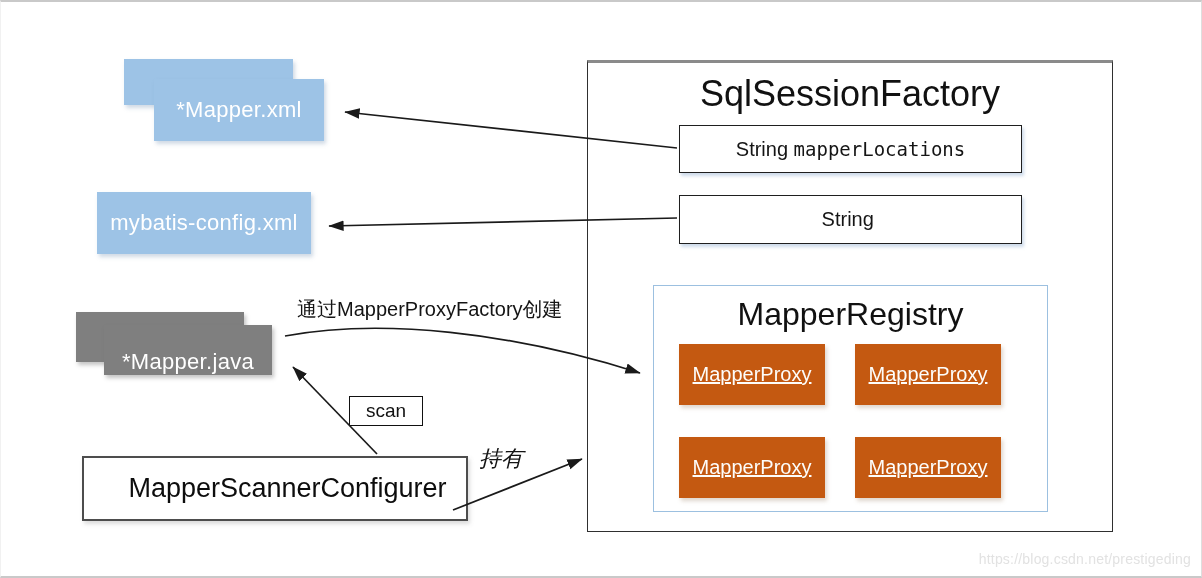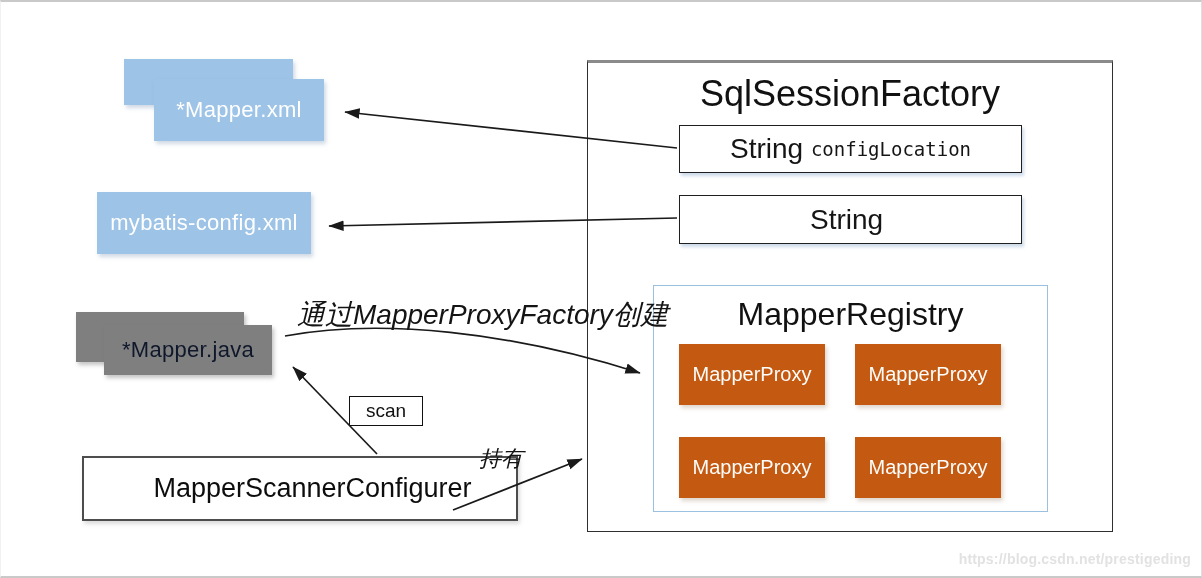--- a/index.html
+++ b/index.html
@@ -5,38 +5,38 @@
   html,body{margin:0;padding:0;background:#fff;}
   #canvas{
     position:relative;width:1200px;height:574px;background:#ffffff;
     border-top:2px solid #c9c9c9;border-bottom:2px solid #c9c9c9;
     border-right:1px solid #dedede;border-left:1px solid #f1f1f1;
     font-family:"Liberation Sans", sans-serif;overflow:hidden;
   }
   .box{position:absolute;box-sizing:border-box;}
   .center{display:flex;align-items:center;justify-content:center;text-align:center;}
   .blue{background:var(--node_blue);color:#fff;box-shadow:2px 3px 4px rgba(120,150,180,.35);}
-  .grayb{background:var(--node_gray);color:#0f172a;box-shadow:2px 3px 4px rgba(90,90,90,.35);}
+  .grayb{background:var(--node_gray);color:#ffffff;box-shadow:2px 3px 4px rgba(90,90,90,.35);align-items:flex-end;}
   .whitebox{background:#fff;border:1.4px solid #1f1f1f;box-shadow:2px 3px 3px rgba(160,185,215,.5);}
   .node-label{font-size:22px;letter-spacing:.3px;}
   #sql-box{border:1.5px solid #2f2f2f;border-top:3px solid #8a8a8a;background:#fff;}
   #sql-title{position:absolute;top:10px;left:0;width:100%;text-align:center;font-size:36px;color:#111;}
   #registry-box{border:1.5px solid var(--registry_border);background:#fff;}
   #registry-title{position:absolute;top:10px;left:0;width:100%;text-align:center;font-size:32px;color:#111;}
-  .proxy{background:var(--proxy_orange);color:#fdfdfb;font-size:20px;box-shadow:2px 3px 4px rgba(150,120,90,.3);}
-  .fieldtext{font-size:28px;color:#151515;white-space:pre;}
+  .proxy{background:var(--proxy_orange);color:#fdfdfb;font-size:20px;box-shadow:2px 3px 4px rgba(150,120,90,.3);text-decoration:underline;}
+  .fieldtext{font-size:20px;color:#151515;white-space:pre;}
   .mono{font-family:"DejaVu Sans Mono", monospace;font-size:19px;}
   #scanner-box{background:#fff;border:2px solid #4d4d4d;box-shadow:2px 3px 4px rgba(120,120,120,.25);}
   #scanner-box span{font-size:27px;color:#0d0d0d;}
   #scan-box{background:#fff;border:1.6px solid #111;text-align:center;}
   #scan-box span{font-size:19px;color:#111;}
   .float-label{position:absolute;color:#141414;white-space:nowrap;}
-  #create-label{left:296px;top:294px;font-size:28px;font-style:italic;}
+  #create-label{left:296px;top:294px;font-size:20px;}
   #hold-label{left:478px;top:442px;font-size:22px;font-style:italic;}
-  #watermark{position:absolute;right:10px;top:549px;font-size:14px;color:#e2e2e2;letter-spacing:.2px;font-weight:bold;}
+  #watermark{position:absolute;right:10px;top:549px;font-size:14px;color:#e2e2e2;letter-spacing:.2px;}
   svg.arrows{position:absolute;left:0;top:0;pointer-events:none;z-index:6;}
 </style>
 </head>
 <body>
 
 <div id="canvas">
 
   <div class="box blue" style="left:123px;top:57px;width:169px;height:46px;"></div>
   <div class="box blue center node-label" style="left:153px;top:77px;width:170px;height:62px;">
     <span>*Mapper.xml</span>
@@ -48,31 +48,31 @@
 
   <div class="box grayb" style="left:75px;top:310px;width:168px;height:50px;"></div>
   <div class="box grayb center node-label" style="left:103px;top:323px;width:168px;height:50px;">
     <span>*Mapper.java</span>
   </div>
 
   <div class="box center" id="scan-box" style="left:348px;top:394px;width:74px;height:30px;">
     <span>scan</span>
   </div>
 
-  <div class="box center" id="scanner-box" style="left:81px;top:454px;width:436px;height:65px;padding-left:25px;">
+  <div class="box center" id="scanner-box" style="left:81px;top:454px;width:386px;height:65px;padding-left:25px;">
     <span>MapperScannerConfigurer</span>
   </div>
 
   <div class="box" id="sql-box" style="left:586px;top:58px;width:526px;height:472px;">
     <div id="sql-title">SqlSessionFactory</div>
   </div>
 
   <div class="box center whitebox" style="left:678px;top:123px;width:343px;height:48px;">
     <span class="fieldtext">String </span>
-      <span class="fieldtext mono">configLocation</span>
+      <span class="fieldtext mono">mapperLocations</span>
   </div>
   <div class="box center whitebox" style="left:678px;top:193px;width:343px;height:49px;">
     <span class="fieldtext">String </span>
   </div>
 
   <div class="box" id="registry-box" style="left:652px;top:283px;width:395px;height:227px;">
     <div id="registry-title">MapperRegistry</div>
   </div>
   <div class="box center proxy" style="left:678px;top:342px;width:146px;height:61px;">
     <span>MapperProxy</span>

